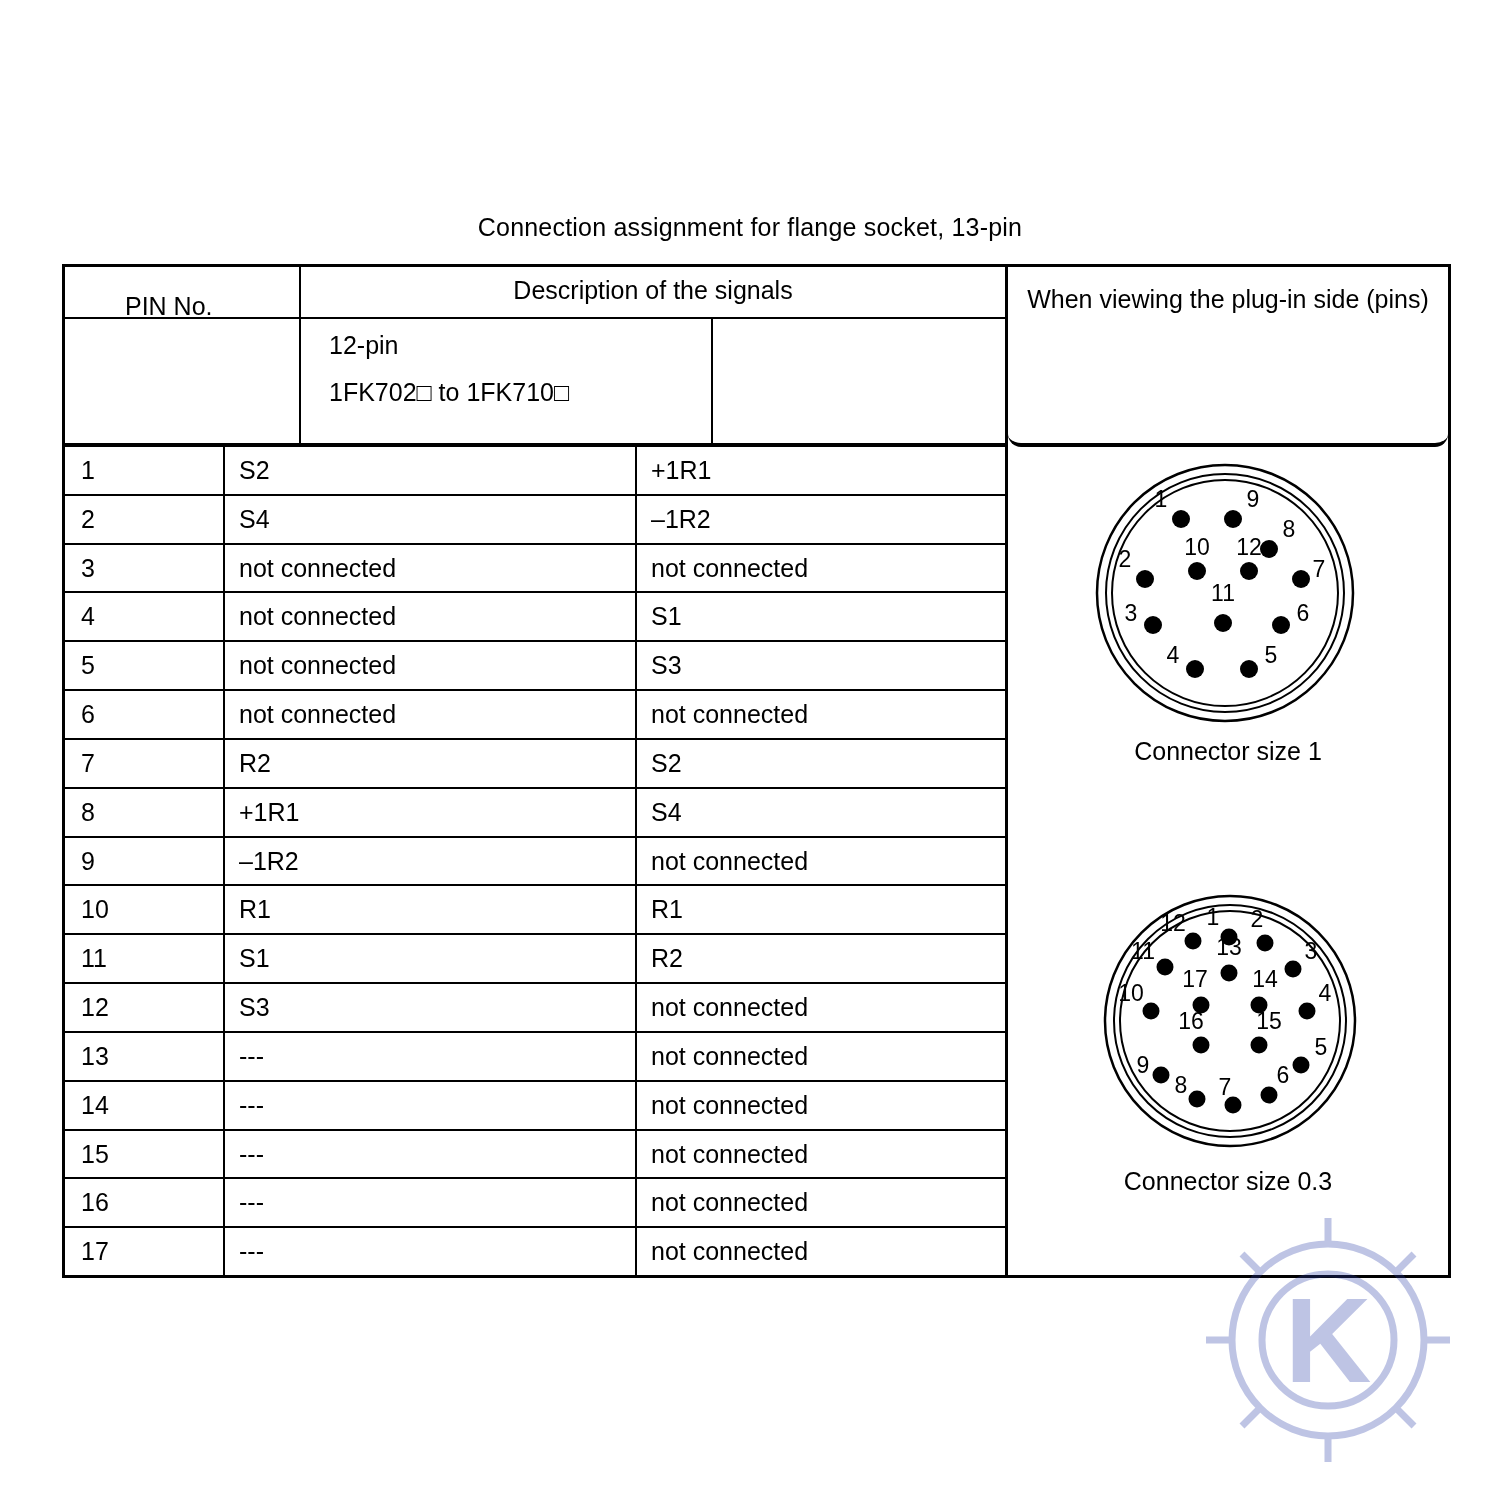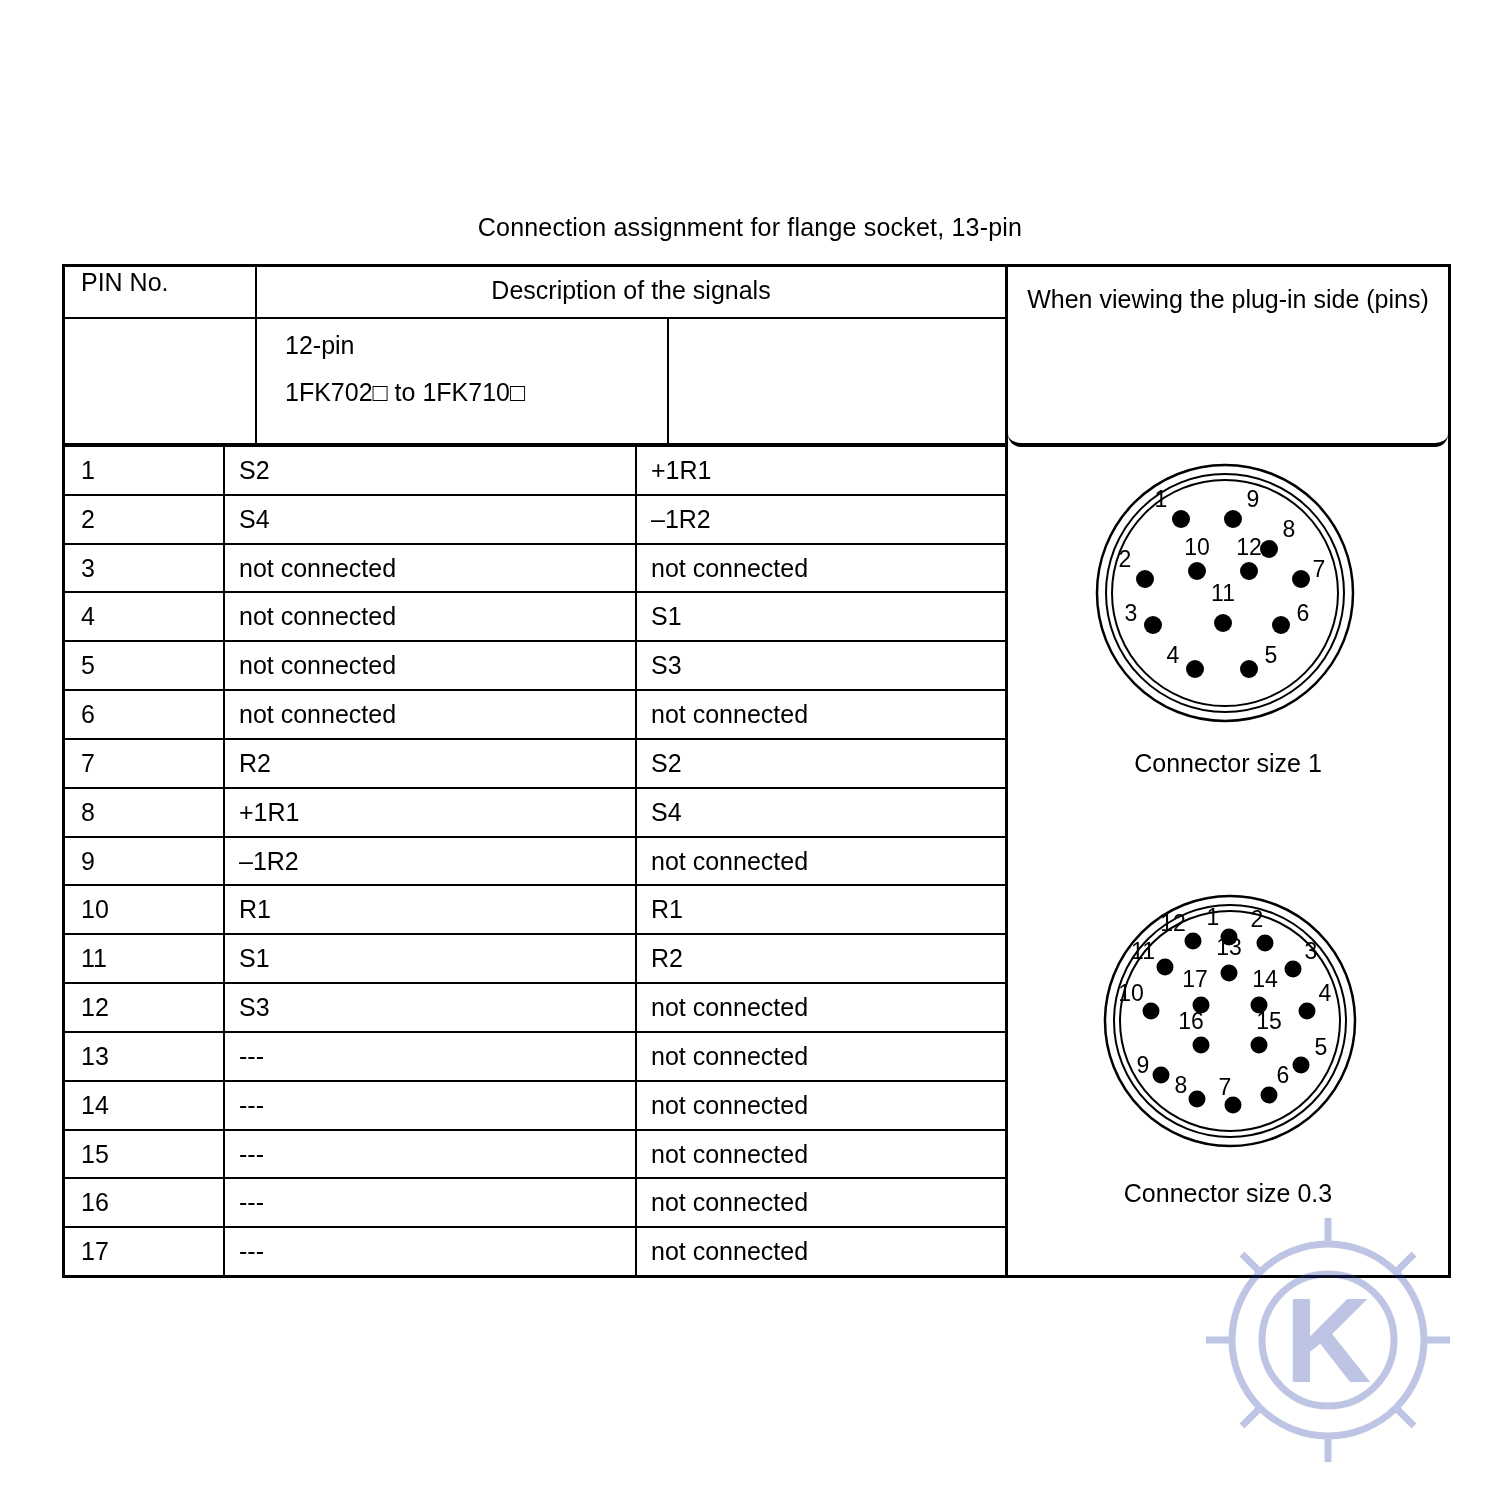--- a/index.html
+++ b/index.html
@@ -69,22 +69,23 @@
     display: flex;
     height: 128px;
     box-sizing: border-box;
     border-bottom: 4px solid #000;
   }
 
   .col-pin {
     width: 192px;
     box-sizing: border-box;
     border-right: 2px solid #000;
-    padding: 1px 0 0 16px;
-    font-size: 25px;
+    padding: 25px 0 0 16px;
+    font-size: 25px;
+    margin-left: 44px;
   }
   .col-desc {
     flex: 1;
     box-sizing: border-box;
     text-align: center;
     padding-top: 9px;
     font-size: 25px;
   }
   .col-12 {
     width: 412px;
@@ -166,21 +167,21 @@
     position: absolute;
     left: 0;
     width: 100%;
     text-align: center;
   }
   .conn-block.one { top: 10px; }
   .conn-block.half { top: 440px; }
 
   .conn-label {
     font-size: 25px;
-    margin-top: 12px;
+    margin-top: 0;
   }
 
   svg.connector { display: block; margin: 0 auto; }
 
   .watermark {
     position: absolute;
     right: 22px;
     bottom: 10px;
     width: 300px;
     height: 300px;

